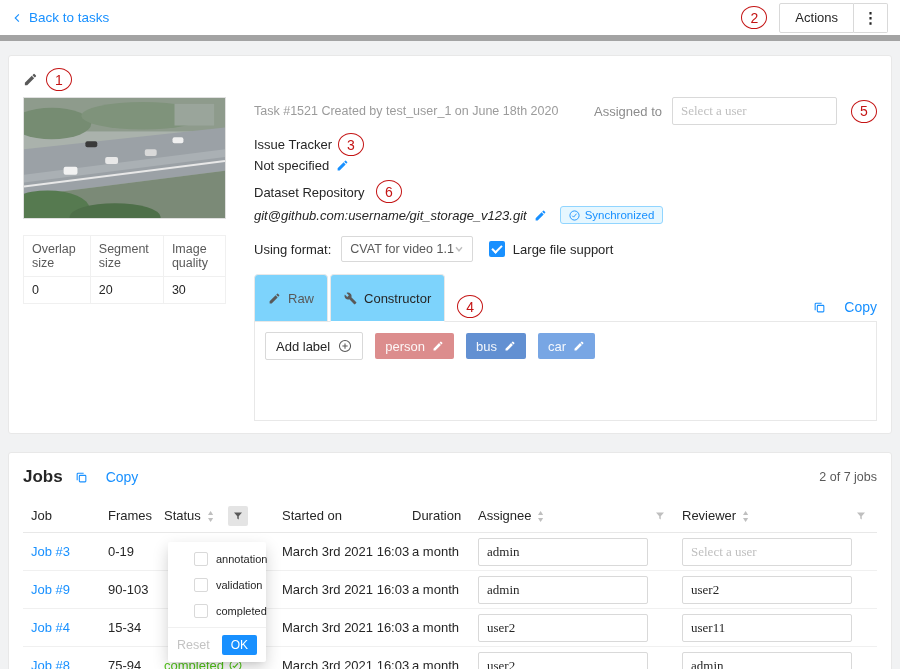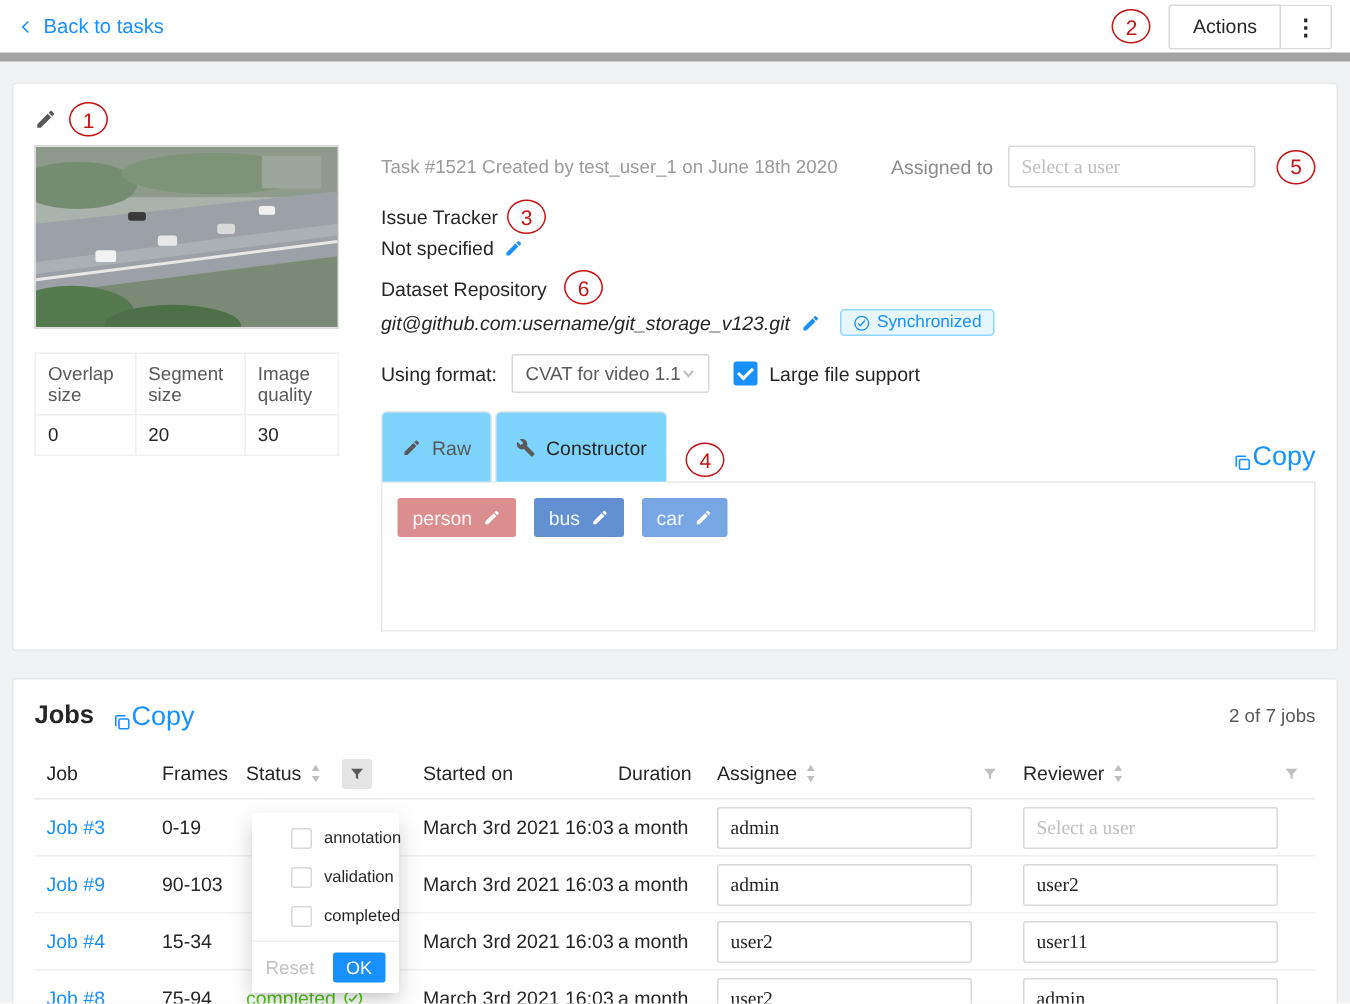--- a/index.html
+++ b/index.html
@@ -46,21 +46,21 @@
   .badge{display:inline-flex;align-items:center;gap:5px;padding:2px 8px;font-size:11.5px;color:#1890ff;background:#e6f7ff;border:1px solid #91d5ff;border-radius:3px;margin-left:6px;cursor:default}
   .format-row{margin-top:12px;display:flex;align-items:center;gap:10px}
   .select{display:inline-flex;align-items:center;height:26px;border:1px solid #d9d9d9;border-radius:2px;padding:0 8px;font-size:12.5px;color:#595959;background:#fff;cursor:pointer}
   .checkbox-wrap{display:flex;align-items:center;gap:8px;margin-left:6px;cursor:pointer}
   .cb-checked{width:16px;height:16px;background:#1890ff;border-radius:2px;position:relative;flex:none}
   .cb-checked::after{content:"";position:absolute;left:5px;top:2px;width:4px;height:8px;border:solid #fff;border-width:0 2px 2px 0;transform:rotate(45deg)}
   .checkbox-label{font-size:13px;color:#262626}
   .tabs-row{margin-top:12px;display:flex;align-items:flex-end}
   .tab{display:inline-flex;align-items:center;gap:7px;height:48px;padding:0 13px;border:1px solid #e8e8e8;background:#7dd3fc;font-size:13px;color:#595959;cursor:pointer;border-radius:4px 4px 0 0;margin-right:2px}
   .tab.active{color:#262626;border-bottom-color:#fff;position:relative;z-index:2}
-  .copy-link{margin-left:auto;display:inline-flex;align-items:flex-end;gap:0;color:#1890ff;font-size:18px;cursor:pointer;margin-bottom:7px}
+  .copy-link{margin-left:auto;display:inline-flex;align-items:center;gap:18px;color:#1890ff;font-size:14px;cursor:pointer;margin-bottom:7px}
   .labels-panel{border:1px solid #e8e8e8;margin-top:-1px;padding:10px;height:100px}
   .pill-row{display:flex;align-items:center;gap:12px}
   .add-label-btn{display:inline-flex;align-items:center;gap:8px;height:28px;padding:0 10px;border:1px solid #d9d9d9;border-radius:2px;background:#fff;font-size:13px;color:#262626;cursor:pointer;font-family:inherit}
   .pill{display:inline-flex;align-items:center;gap:7px;height:26px;padding:0 10px;border-radius:2px;font-size:13px;color:rgba(255,255,255,0.92);cursor:pointer}
 
   
   .callout-issue{position:absolute;left:84px;top:-4px}
   .callout-repo{position:absolute;left:122px;top:-5px}
   .callout-tab{margin-left:10px;margin-bottom:4px}
   .callout-assigned{margin-left:4px}
@@ -235,20 +235,27 @@
           <svg width="13" height="13" viewBox="0 0 24 24">
               <rect x="8" y="8" width="12" height="12" rx="1.5" stroke="#1890ff" stroke-width="2" fill="none"></rect>
               <path d="M16 4H5.5A1.5 1.5 0 0 0 4 5.5V17" stroke="#1890ff" stroke-width="2" fill="none"></path>
             </svg>
           <span>Copy</span>
         </span>
       </div>
 
       <div class="labels-panel">
         <div class="pill-row">
+          <button class="add-label-btn">
+            <span>Add label</span>
+            <svg width="14" height="14" viewBox="0 0 24 24">
+                <circle cx="12" cy="12" r="9.5" fill="none" stroke="#595959" stroke-width="1.8"></circle>
+                <path d="M12 7.5v9M7.5 12h9" stroke="#595959" stroke-width="1.8"></path>
+              </svg>
+          </button>
           <span class="pill" style="background-color: rgb(220, 141, 141);">
             <span>person</span>
             <svg width="12" height="12" viewBox="0 0 24 24">
                 <path fill="#ffffff" d="M3 17.25V21h3.75L17.81 9.94l-3.75-3.75L3 17.25zM20.71 7.04c.39-.39.39-1.02 0-1.41l-2.34-2.34a.9959.9959 0 0 0-1.41 0l-1.83 1.83 3.75 3.75 1.83-1.83z"></path>
               </svg>
           </span>
           <span class="pill" style="background-color: rgb(98, 144, 210);">
             <span>bus</span>
             <svg width="12" height="12" viewBox="0 0 24 24">
                 <path fill="#ffffff" d="M3 17.25V21h3.75L17.81 9.94l-3.75-3.75L3 17.25zM20.71 7.04c.39-.39.39-1.02 0-1.41l-2.34-2.34a.9959.9959 0 0 0-1.41 0l-1.83 1.83 3.75 3.75 1.83-1.83z"></path>

